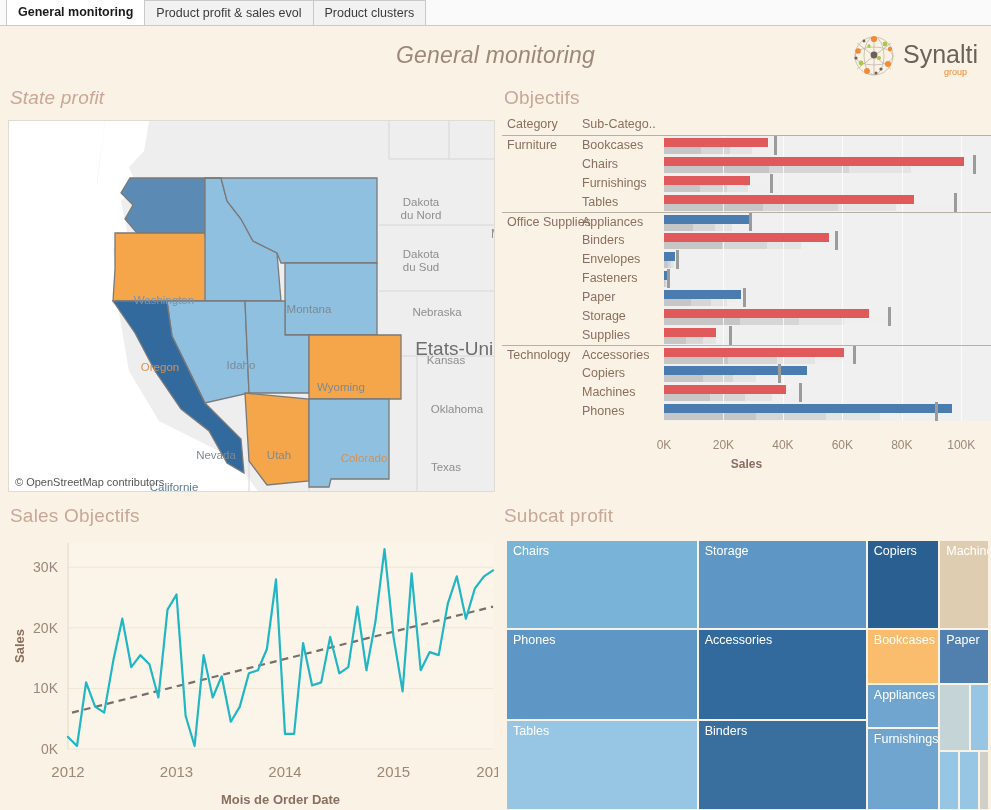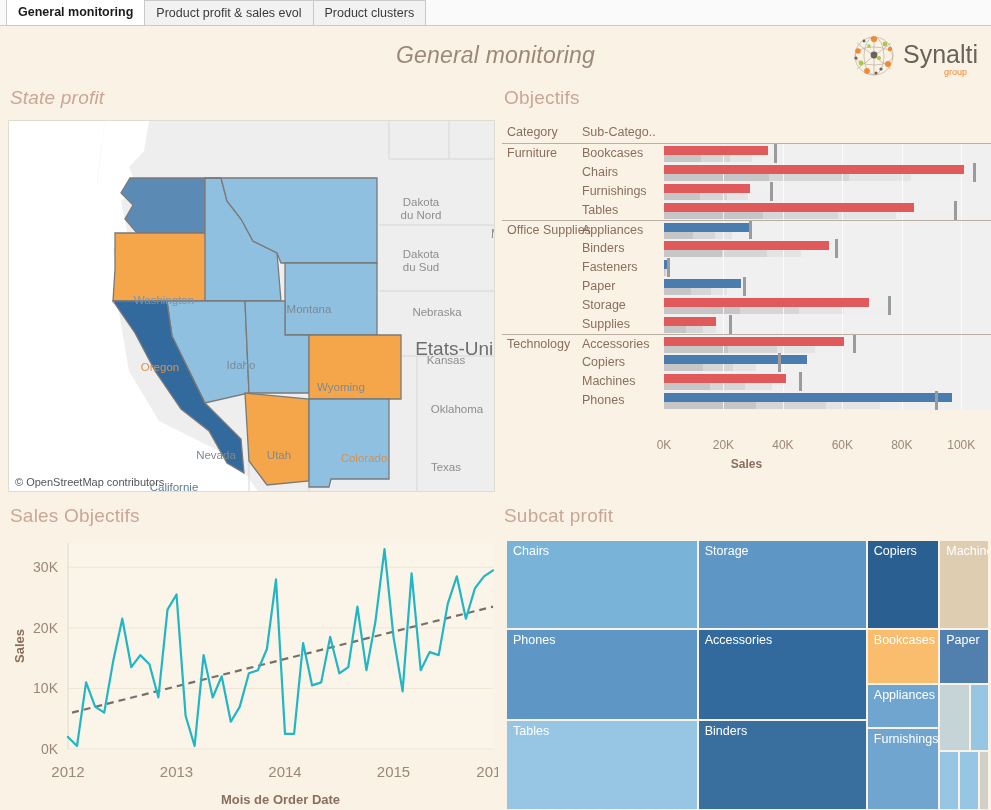--- a/index.html
+++ b/index.html
@@ -73,21 +73,21 @@
   }
   #osm-attr {
     position: absolute; left: 6px; bottom: 3px;
     font-size: 11px; color: #555; z-index: 9;
     text-shadow: 0 0 2px #fff, 0 0 3px #fff;
   }
 
   
   #obj-panel { position: absolute; left: 498px; top: 0; width: 493px; height: 420px; }
   #obj-panel .panel-title { position: absolute; left: 6px; top: 2px; }
-  #obj-grid { position: absolute; left: 4px; top: 40px; width: 489px; height: 320px; }
+  #obj-grid { position: absolute; left: 4px; top: 32px; width: 489px; height: 320px; }
   #obj-head {
     display: flex; height: 19px;
     border-bottom: 1px solid #b9b0a4;
     font-size: 12.5px; color: #8a6f5e;
   }
   #obj-head .c1 { width: 80px; padding-left: 5px; }
   #obj-head .c2 { width: 82px; }
   #obj-rows { position: relative; }
   .obj-row { display: flex; height: 19px; position: relative; }
   .obj-cat {
@@ -357,20 +357,37 @@
               <div class="gl" style="left: 118.909px;"></div>
               <div class="gl" style="left: 178.364px;"></div>
               <div class="gl" style="left: 237.818px;"></div>
               <div class="gl" style="left: 297.273px;"></div>
               <div class="main-bar" style="width: 164.986px; background: rgb(224, 90, 92);"></div>
               <div class="ref-tick" style="left: 170.932px;"></div>
             </div>
           </div>
           <div class="obj-row">
             <div class="obj-cat"></div>
+            <div class="obj-sub">Envelopes</div>
+            <div class="obj-plot">
+              <div class="bg-band bg-b4" style="width: 11.8909px;"></div>
+              <div class="bg-band bg-b3" style="width: 9.51273px;"></div>
+              <div class="bg-band bg-b2" style="width: 7.13455px;"></div>
+              <div class="bg-band bg-b1" style="width: 4.04291px;"></div>
+              <div class="gl" style="left: 59.4545px;"></div>
+              <div class="gl" style="left: 118.909px;"></div>
+              <div class="gl" style="left: 178.364px;"></div>
+              <div class="gl" style="left: 237.818px;"></div>
+              <div class="gl" style="left: 297.273px;"></div>
+              <div class="main-bar" style="width: 11.2964px; background: rgb(74, 124, 176);"></div>
+              <div class="ref-tick" style="left: 11.8909px;"></div>
+            </div>
+          </div>
+          <div class="obj-row">
+            <div class="obj-cat"></div>
             <div class="obj-sub">Fasteners</div>
             <div class="obj-plot">
               <div class="bg-band bg-b4" style="width: 3.27px;"></div>
               <div class="bg-band bg-b3" style="width: 2.616px;"></div>
               <div class="bg-band bg-b2" style="width: 1.962px;"></div>
               <div class="bg-band bg-b1" style="width: 1.1118px;"></div>
               <div class="gl" style="left: 59.4545px;"></div>
               <div class="gl" style="left: 118.909px;"></div>
               <div class="gl" style="left: 178.364px;"></div>
               <div class="gl" style="left: 237.818px;"></div>

